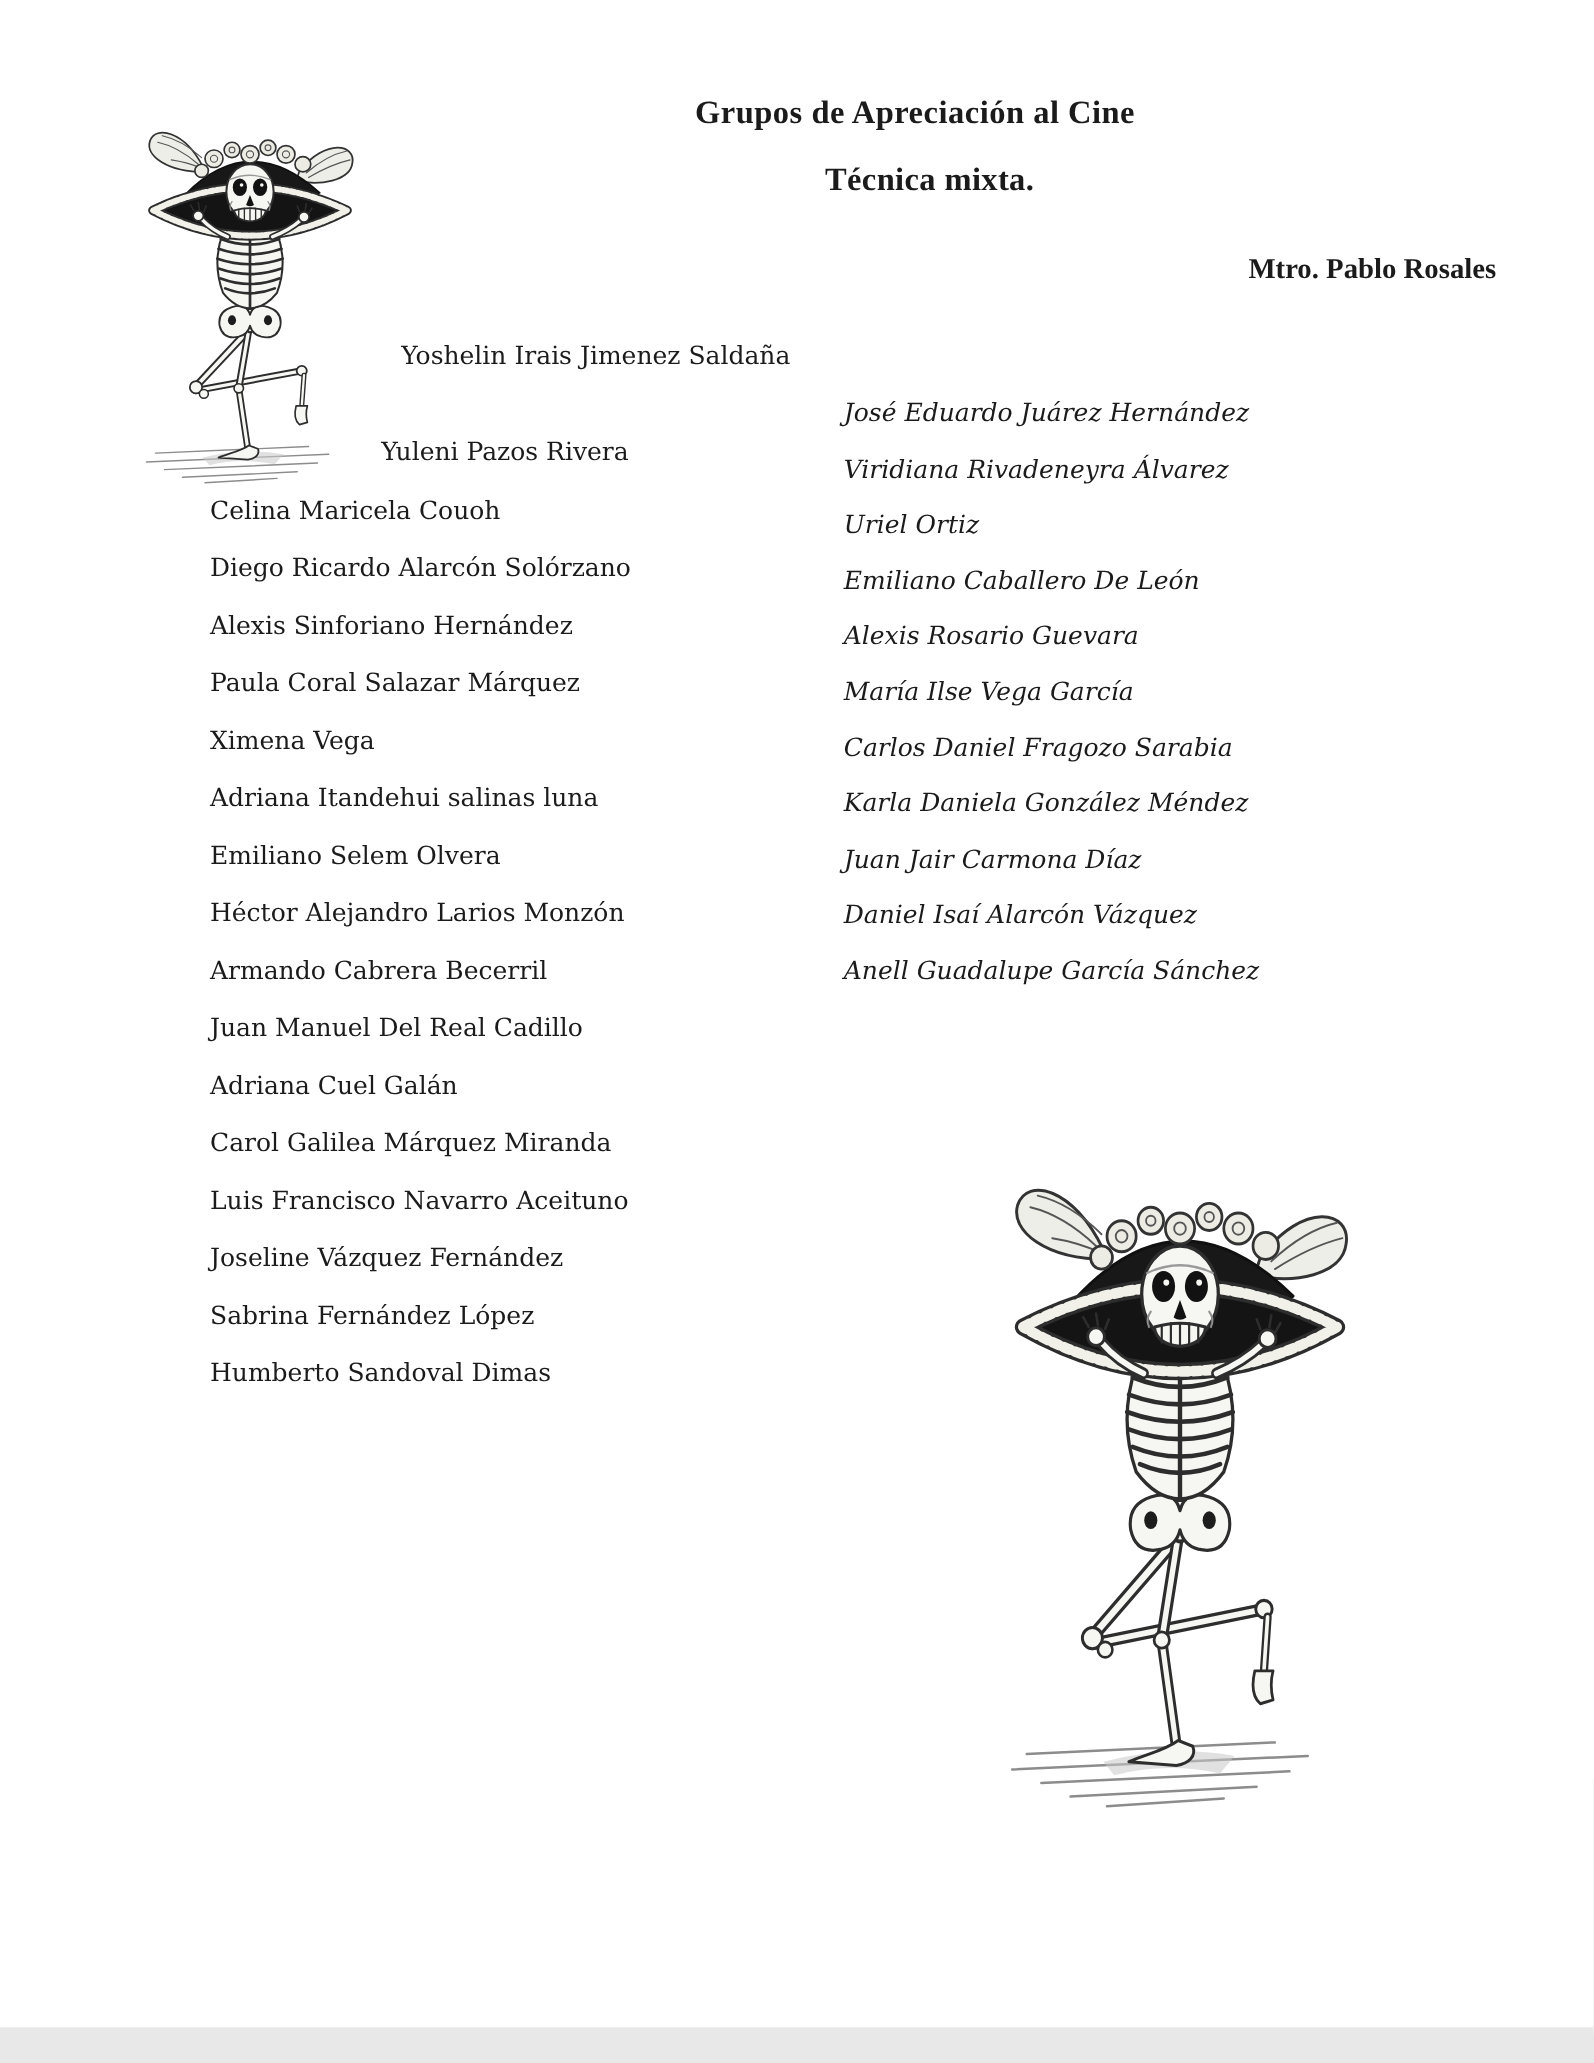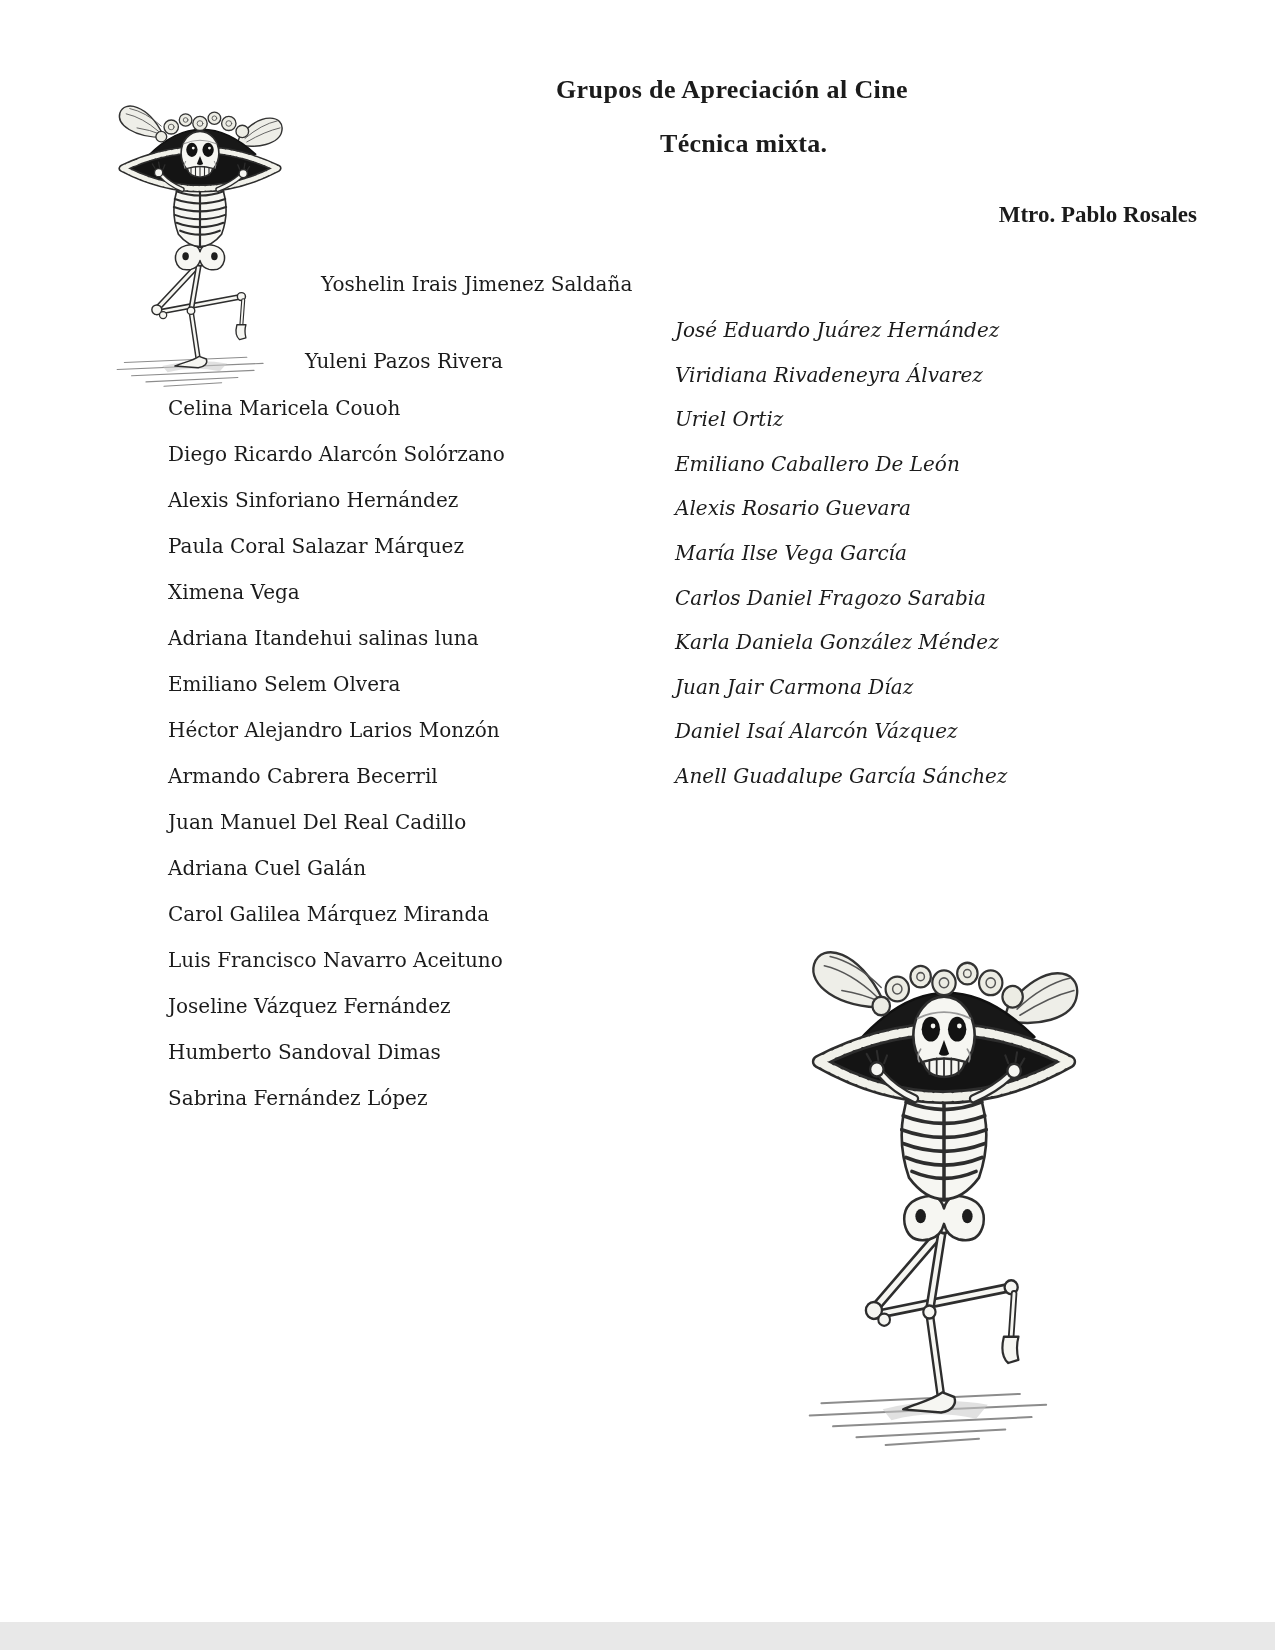--- a/index.html
+++ b/index.html
@@ -181,22 +181,22 @@
     <div class="student">Ximena Vega</div>
     <div class="student">Adriana Itandehui salinas luna</div>
     <div class="student">Emiliano Selem Olvera</div>
     <div class="student">Héctor Alejandro Larios Monzón</div>
     <div class="student">Armando Cabrera Becerril</div>
     <div class="student">Juan Manuel Del Real Cadillo</div>
     <div class="student">Adriana Cuel Galán</div>
     <div class="student">Carol Galilea Márquez Miranda</div>
     <div class="student">Luis Francisco Navarro Aceituno</div>
     <div class="student">Joseline Vázquez Fernández</div>
+    <div class="student">Sabrina Fernández López</div>
     <div class="student">Humberto Sandoval Dimas</div>
-    <div class="student">Sabrina Fernández López</div>
   </div>
 
   <div class="col col-right">
     <div class="student">José Eduardo Juárez Hernández</div>
     <div class="student">Viridiana Rivadeneyra Álvarez</div>
     <div class="student">Uriel Ortiz</div>
     <div class="student">Emiliano Caballero De León</div>
     <div class="student">Alexis Rosario Guevara</div>
     <div class="student">María Ilse Vega García</div>
     <div class="student">Carlos Daniel Fragozo Sarabia</div>

